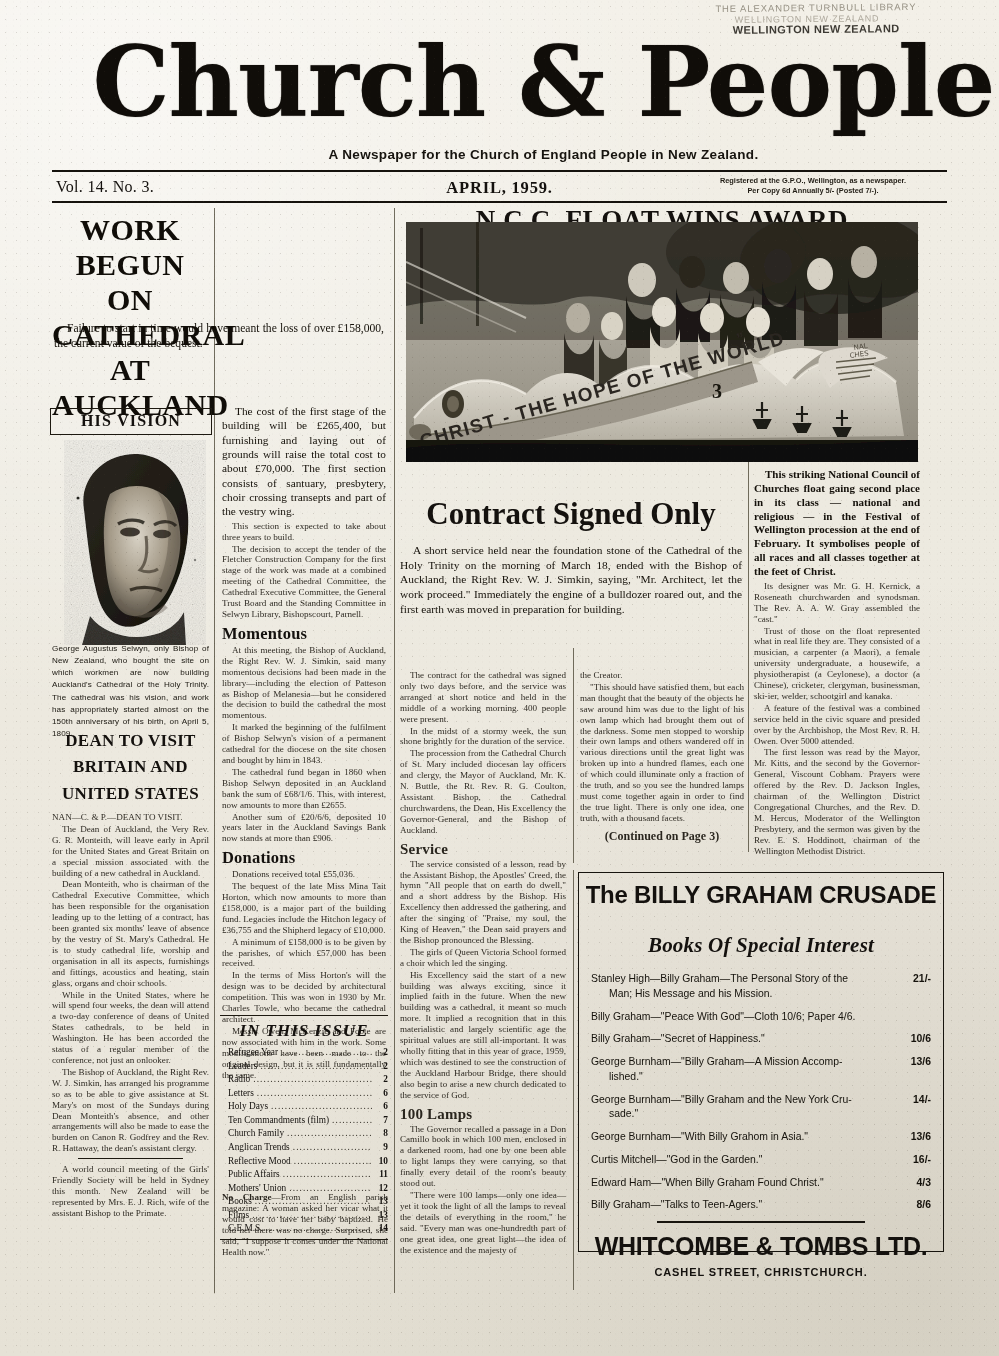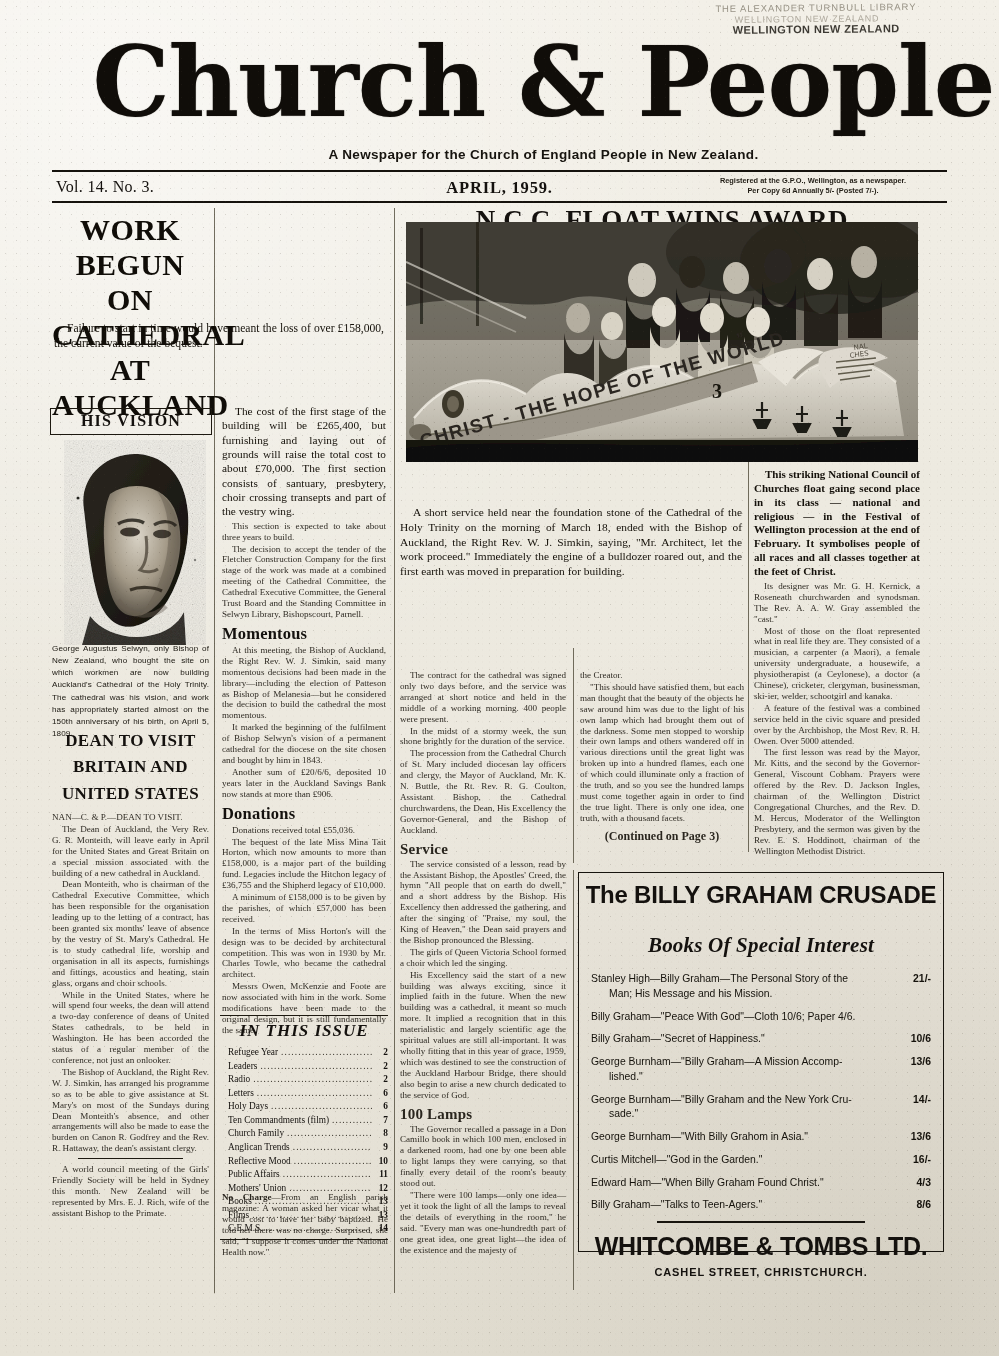--- a/index.html
+++ b/index.html
@@ -330,20 +330,21 @@
       <p>The cost of the first stage of the building will be £265,400, but furnishing and laying out of grounds will raise the total cost to about £70,000. The first section consists of santuary, presbytery, choir crossing transepts and part of the vestry wing.</p>
     </div>
     <div class="body blur">
       <p>This section is expected to take about three years to build.</p>
       <p>The decision to accept the tender of the Fletcher Construction Company for the first stage of the work was made at a combined meeting of the Cathedral Committee, the Cathedral Executive Committee, the General Trust Board and the Standing Committee in Selwyn Library, Bishopscourt, Parnell.</p>
     </div>
     <div class="subhead">Momentous</div>
     <div class="body blur">
       <p>At this meeting, the Bishop of Auckland, the Right Rev. W. J. Simkin, said many momentous decisions had been made in the library—including the election of Patteson as Bishop of Melanesia—but he considered the decision to build the cathedral the most momentous.</p>
       <p>It marked the beginning of the fulfilment of Bishop Selwyn's vision of a permanent cathedral for the diocese on the site chosen and bought by him in 1843.</p>
+      <p>The cathedral fund began in 1860 when Bishop Selwyn deposited in an Auckland bank the sum of £68/1/6. This, with interest, now amounts to more than £2655.</p>
       <p>Another sum of £20/6/6, deposited 10 years later in the Auckland Savings Bank now stands at more than £906.</p>
     </div>
     <div class="subhead">Donations</div>
     <div class="body blur">
       <p>Donations received total £55,036.</p>
       <p>The bequest of the late Miss Mina Tait Horton, which now amounts to more than £158,000, is a major part of the building fund. Legacies include the Hitchon legacy of £36,755 and the Shipherd legacy of £10,000.</p>
       <p>A minimum of £158,000 is to be given by the parishes, of which £57,000 has been received.</p>
       <p>In the terms of Miss Horton's will the design was to be decided by architectural competition. This was won in 1930 by Mr. Charles Towle, who became the cathedral architect.</p>
       <p>Messrs Owen, McKenzie and Foote are now associated with him in the work. Some modifications have been made to the original design, but it is still fundamentally the same.</p>
     </div>
@@ -540,20 +541,21 @@
         <text x="332" y="122" font-family="Liberation Sans, sans-serif" font-size="15" font-weight="bold" fill="#2c2720" transform="rotate(-14 332 122)">”</text>
 
         <rect x="0" y="218" width="512" height="22" fill="#16140f"></rect>
         <path d="M0 226 C120 214 260 232 512 218 L512 240 L0 240 Z" fill="#0f0d0a"></path>
       </g>
     </svg>
   </div>
 
   <div class="col" style="left:400px;top:495px;width:342px;">
     <div style="font-family:'Liberation Serif',serif;font-weight:bold;font-size:31px;line-height:1.22;text-align:center;">
+      <div>Contract Signed Only</div>
     </div>
     <div class="lead" style="margin-top:10px;font-size:11.4px;line-height:1.3;">
       <p>A short service held near the foundation stone of the Cathedral of the Holy Trinity on the morning of March 18, ended with the Bishop of Auckland, the Right Rev. W. J. Simkin, saying, "Mr. Architect, let the work proceed."  Immediately the engine of a bulldozer roared out, and the first earth was moved in preparation for building.</p>
     </div>
   </div>
 
   <div class="col body blur" style="left:400px;top:670px;width:166px;">
     <p>The contract for the cathedral was signed only two days before, and the service was arranged at short notice and held in the middle of a working morning. 400 people were present.</p>
     <p>In the midst of a stormy week, the sun shone brightly for the duration of the service.</p>
     <p>The procession from the Cathedral Church of St. Mary included diocesan lay officers and clergy, the Mayor of Auckland, Mr. K. N. Buttle, the Rt. Rev. R. G. Coulton, Assistant Bishop, the Cathedral churchwardens, the Dean, His Excellency the Governor-General, and the Bishop of Auckland.</p>
@@ -571,21 +573,21 @@
     <p>"This should have satisfied them, but each man thought that the beauty of the objects he saw around him was due to the light of his own lamp which had brought them out of the darkness. Some men stopped to worship their own lamps and others wandered off in various directions until the great light was broken up into a hundred flames, each one of which could illuminate only a fraction of the truth, and so you see the hundred lamps must come together again in order to find the true light. There is only one idea, one truth, with a thousand facets.</p>
     <div class="cont">(Continued on Page 3)</div>
   </div>
 
   <div class="col" style="left:754px;top:468px;width:166px;">
     <div class="float-lead">
       <p>This striking National Council of Churches float gaing second place in its class — national and religious — in the Festival of Wellington procession at the end of February. It symbolises people of all races and all classes together at the feet of Christ.</p>
     </div>
     <div class="body blur">
       <p>Its designer was Mr. G. H. Kernick, a Roseneath churchwarden and synodsman.  The Rev. A. A. W. Gray assembled the "cast."</p>
-      <p>Most of those on the float represented what in real life they are. They consisted of a musician, a carpenter (a Maori), a female university undergraduate, a housewife, a physiotherapist (a Ceylonese), a doctor (a Chinese), cricketer, clergyman, businessman, ski-ier, welder, schootgirl and kanaka.</p>
+      <p>Trust of those on the float represented what in real life they are. They consisted of a musician, a carpenter (a Maori), a female university undergraduate, a housewife, a physiotherapist (a Ceylonese), a doctor (a Chinese), cricketer, clergyman, businessman, ski-ier, welder, schootgirl and kanaka.</p>
       <p>A feature of the festival was a combined service held in the civic square and presided over by the Archbishop, the Most Rev. R. H. Owen. Over 5000 attended.</p>
       <p>The first lesson was read by the Mayor, Mr. Kitts, and the second by the Governor-General, Viscount Cobham. Prayers were offered by the Rev. D. Jackson Ingles, chairman of the Wellington District Congregational Churches, and the Rev. D. M. Hercus, Moderator of the Wellington Presbytery, and the sermon was given by the Rev. E. S. Hoddinott, chairman of the Wellington Methodist District.</p>
     </div>
   </div>
 
   <div class="ad">
     <div class="ad-h1">The BILLY GRAHAM CRUSADE</div>
     <div class="ad-h2">Books Of Special Interest</div>
     <div class="books">
         <div class="bk">

